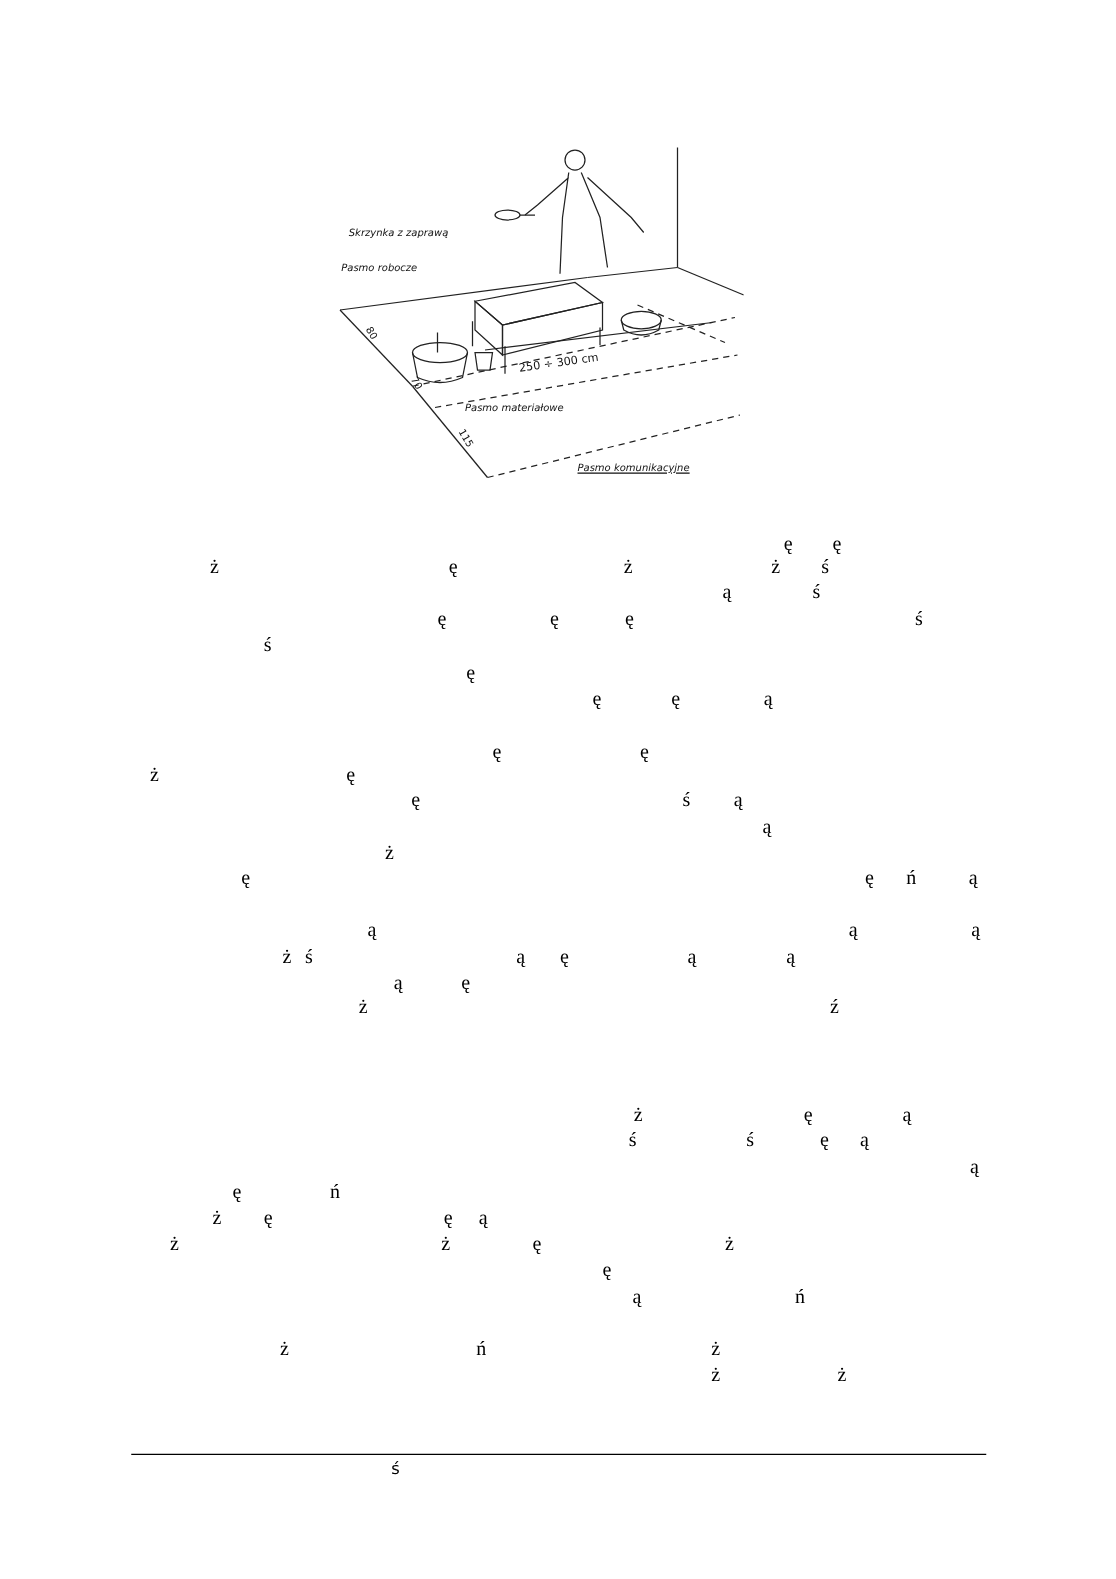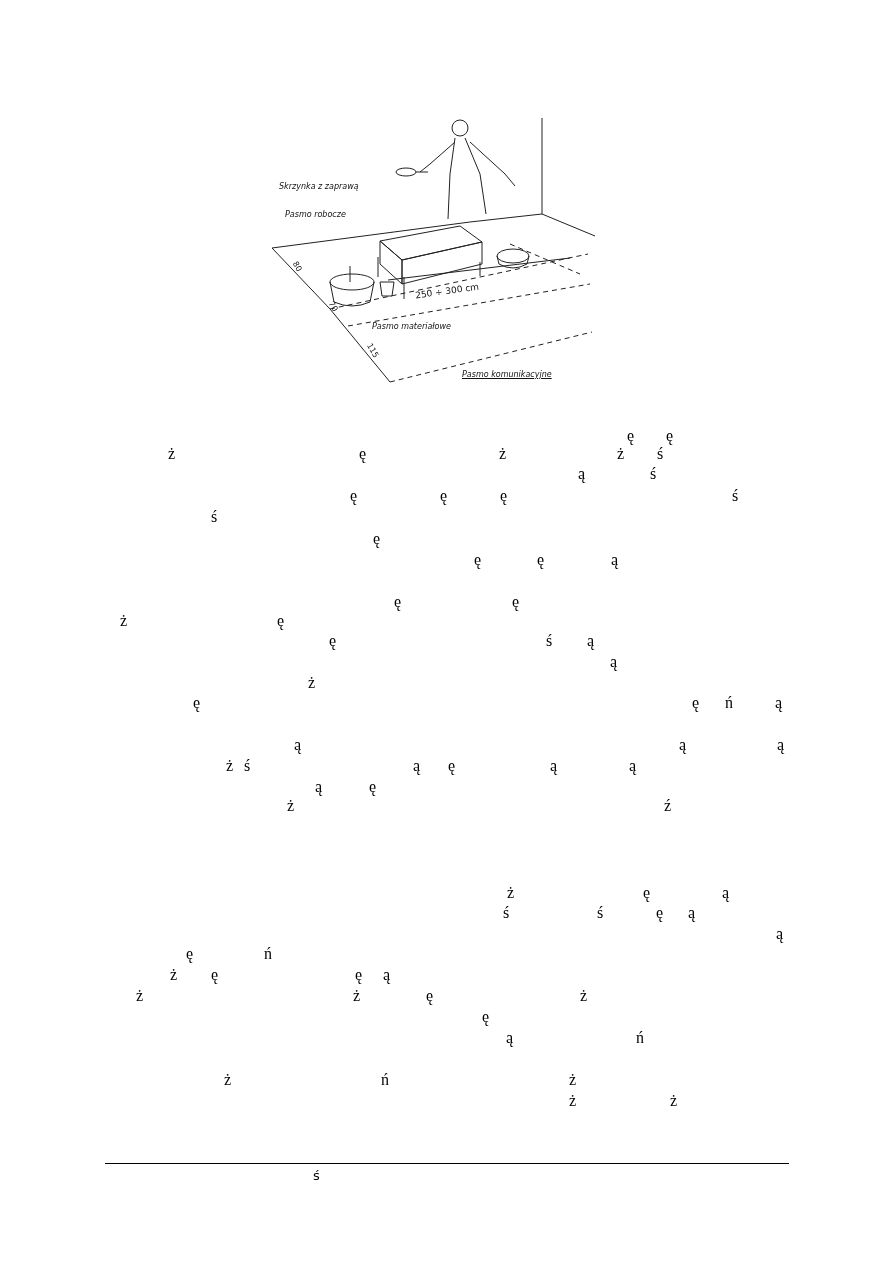--- a/index.html
+++ b/index.html
@@ -51,21 +51,21 @@
 
       <circle cx="190" cy="14" r="8"></circle>
       <path d="M185,24 L180,60 L178,105 M195,24 L210,60 L216,100 M185,28 L160,50 L150,58 M200,28 L235,60 L245,72"></path>
       <ellipse cx="136" cy="58" rx="10" ry="4"></ellipse>
       <line x1="146" y1="58" x2="158" y2="58"></line>
 
       <line x1="118" y1="166" x2="300" y2="144"></line>
     </g>
   </svg>
   <span class="fig-label" style="left:9px;top:68px;">Skrzynka z zaprawą</span>
-  <span class="fig-label" style="left:15px;top:96px;">Pasmo robocze</span>
+  <span class="fig-label" style="left:3px;top:96px;">Pasmo robocze</span>
   <span class="fig-label" style="left:102px;top:208px;">Pasmo materiałowe</span>
   <span class="fig-label" style="left:192px;top:256px;text-decoration:underline;">Pasmo komunikacyjne</span>
   <span class="fig-label" style="left:145px;top:172px;font-style:normal;font-size:9px;transform:rotate(-8deg);">250 ÷ 300 cm</span>
   <span class="fig-label" style="left:22px;top:148px;font-style:normal;transform:rotate(60deg);">80</span>
   <span class="fig-label" style="left:58px;top:188px;font-style:normal;transform:rotate(60deg);">70</span>
   <span class="fig-label" style="left:95px;top:232px;font-style:normal;transform:rotate(60deg);">115</span>
 </div>
 
 <div class="glyph-layer" id="glyph-layer">
     <span class="g" style="left: 627px; top: 428px;">ę</span>

